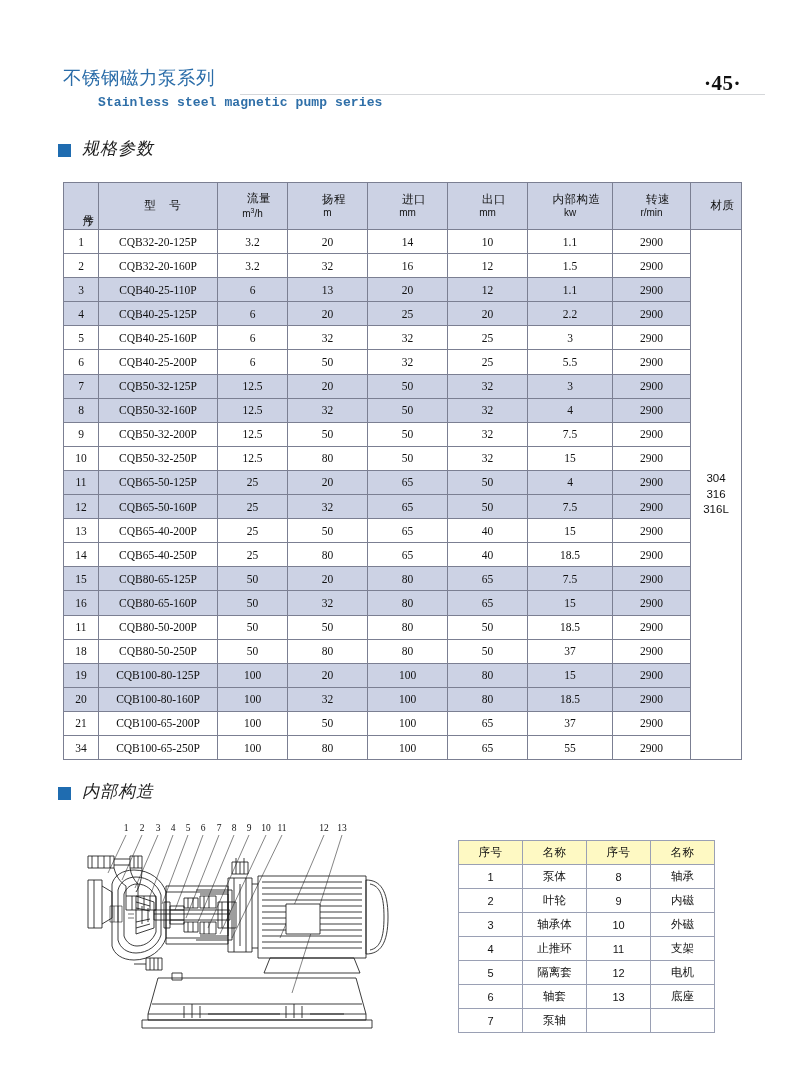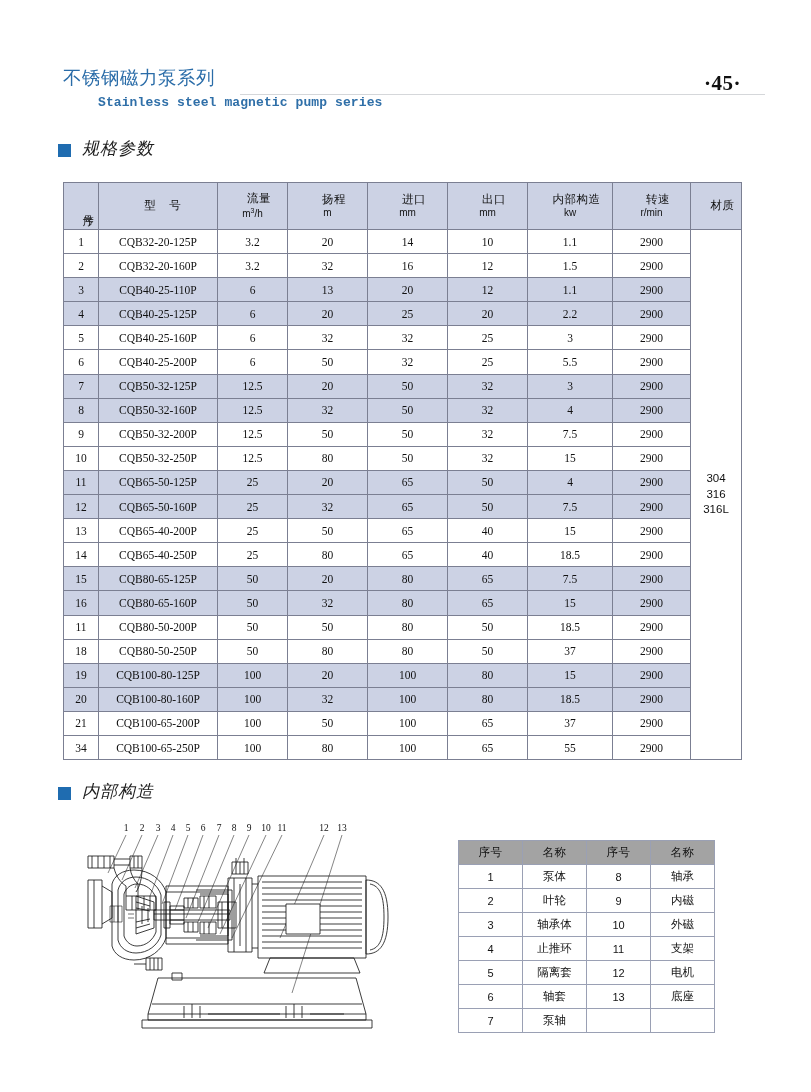--- a/index.html
+++ b/index.html
@@ -197,21 +197,21 @@
   table.parts th, table.parts td {
     border: 1px solid #9aa0b4;
     text-align: center;
     vertical-align: middle;
     height: 24px;
     font-size: 11.5px;
     font-weight: normal;
     color: #131313;
     padding: 0;
   }
-  table.parts thead th { background: #a3a3a3; letter-spacing: 0.5px; text-align: center; }
+  table.parts thead th { background: #fef9c3; letter-spacing: 0.5px; text-align: center; }
   table.parts td.num {
     font-family: "Liberation Sans", sans-serif;
     font-size: 11px;
   }
   table.parts td.empty { border-color: #9aa0b4; }
 </style>
 </head>
 <body>
 
 <div class="page-header">

